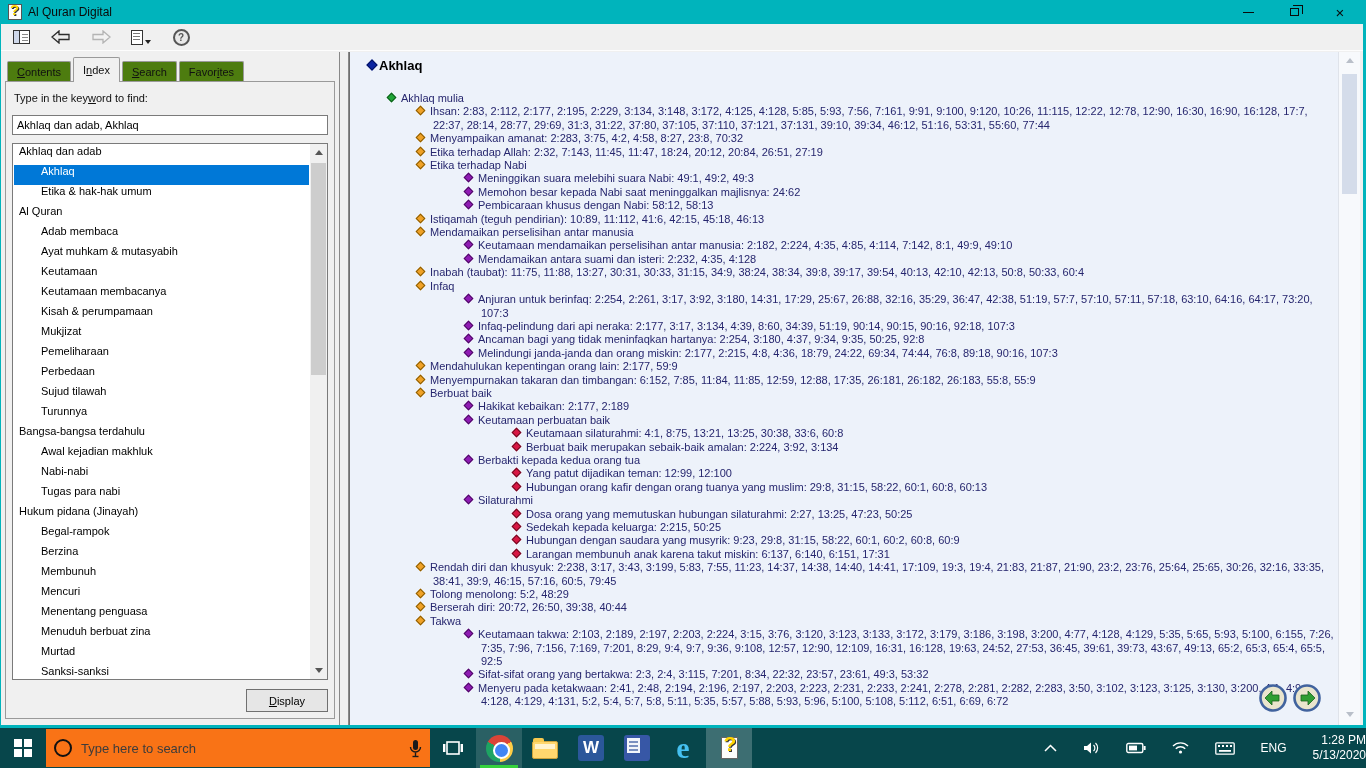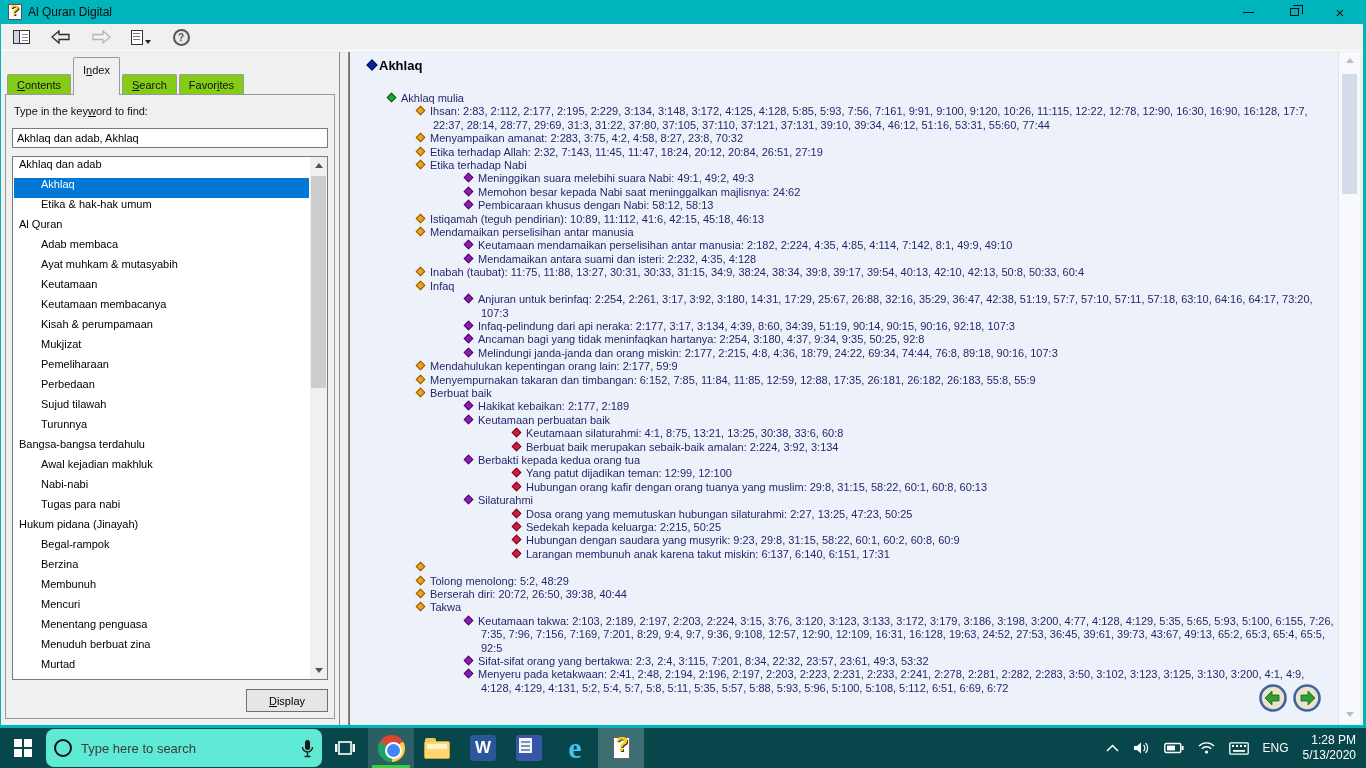--- a/index.html
+++ b/index.html
@@ -29,21 +29,21 @@
   .hide-ico:after { content:""; position:absolute; left:8px; top:3px; width:6px; height:1px; background:#888; box-shadow:0 3px 0 #888, 0 6px 0 #888; }
   .page-ico { position:relative; width:12px; height:15px; border:1px solid #333; background:#fff; }
   .page-ico:before { content:""; position:absolute; left:1px; top:2px; width:7px; height:1px; background:#777; box-shadow:0 3px 0 #777, 0 6px 0 #777; }
   .caret-dn { width:0; height:0; border-left:3px solid transparent; border-right:3px solid transparent; border-top:4px solid #222; margin-left:2px; margin-top:9px; }
   .about-ico { width:17px; height:17px; border-radius:50%; border:2px solid #555; color:#555; font-size:10px; font-weight:bold; display:flex; align-items:center; justify-content:center; background:#e8e8e8; }
 
   
   .main { position:absolute; top:52px; bottom:0; left:0; right:3px; display:flex; }
   .left-panel { width:338px; background:#f0f0f0; display:flex; flex-direction:column; padding:4px 4px 6px 4px; }
   .tabs { display:flex; padding-left:2px; position:relative; z-index:2; }
-  .tab { font-size:11px; color:#111; padding:4px 9px 3px 9px; border:1px solid #9a9a9a; border-bottom:none; background:#84cc16; margin-right:2px; margin-top:18px; border-radius:2px 2px 0 0; }
+  .tab { font-size:11px; color:#111; padding:4px 9px 3px 9px; border:1px solid #9a9a9a; border-bottom:none; background:#4d7c0f; margin-right:2px; margin-top:5px; border-radius:2px 2px 0 0; }
   .tab.active { background:#f0f0f0; margin-top:0; padding-top:6px; position:relative; top:1px; }
   .tab-page { flex:1; border:1px solid #9a9a9a; margin-top:0; padding:8px 6px 6px 6px; display:flex; flex-direction:column; background:#f0f0f0; position:relative; z-index:1; }
   .kw-label { font-size:11px; color:#111; margin:2px 0 11px 2px; }
   .kw-input { width:100%; height:20px; border:1px solid #7a7a7a; font-size:11px; padding:1px 4px; font-family:"Liberation Sans",sans-serif; background:#fff; color:#000; }
   .listbox { position:relative; flex:1; margin-top:8px; border:1px solid #7a7a7a; background:#fff; overflow:hidden; }
   .list-items { position:absolute; left:1px; top:1px; right:18px; bottom:1px; overflow:hidden; }
   .list-item { font-size:11px; line-height:13.3px; height:20px; white-space:nowrap; color:#000; padding-left:5px; }
   .list-item.lv1 { padding-left:27px; }
   .list-item.selected { background:var(--sel); color:#fff; }
   .vscroll { position:absolute; right:0; top:0; bottom:0; width:17px; background:#f0f0f0; }
@@ -81,40 +81,40 @@
   .cs-arrow .tri-up { border-bottom-color:#b9bfc9; } .cs-arrow .tri-dn { border-top-color:#b9bfc9; }
 
   .nav-circles { position:absolute; right:38px; bottom:12px; display:flex; gap:4px; }
   .nav-circle { width:30px; height:30px; }
 
   
   .taskbar { position:absolute; left:0; bottom:0; width:1366px; height:40px; background:var(--taskbar); display:flex; align-items:stretch; color:#fff; }
   .start-btn { width:46px; display:flex; align-items:center; justify-content:center; }
   .win-logo { display:grid; grid-template-columns:8px 8px; grid-template-rows:8px 8px; gap:2px; }
   .win-logo i { background:#fff; }
-  .search-box { width:276px; background:#5eead4; margin:1px 0; display:flex; align-items:center; padding:0 8px; color:#444;border-radius:8px; }
+  .search-box { width:384px; background:#f97316; margin:1px 0; display:flex; align-items:center; padding:0 8px; color:#444; }
   .cortana-ring { width:18px; height:18px; border:2.5px solid #111; border-radius:50%; margin-right:9px; flex:0 0 auto; }
   .search-text { font-size:13px; color:#3c3c3c; flex:1; }
   .task-tile { width:46px; display:flex; align-items:center; justify-content:center; position:relative; }
   .task-tile.hl { background:rgba(255,255,255,.14); }
   .task-tile.active { background:rgba(255,255,255,.22); }
   .underline-green { position:absolute; bottom:0; left:4px; right:4px; height:3px; background:#35d13d; }
   .chrome-ico { position:relative; width:27px; height:27px; border-radius:50%; background:conic-gradient(from -60deg,#db4437 0 120deg,#ffcd46 0 240deg,#1da462 0 360deg); }
   .chrome-ico:after { content:""; position:absolute; left:7px; top:7px; width:13px; height:13px; border-radius:50%; background:#4285f4; border:2.5px solid #fff; }
   .folder-ico { position:relative; width:26px; height:18px; background:#ffd76e; border-radius:2px; border:1px solid #caa23c; margin-top:4px; }
   .folder-ico:before { content:""; position:absolute; left:0; top:-4px; width:11px; height:4px; background:#f7c94f; border-radius:2px 2px 0 0; }
   .folder-ico:after { content:""; position:absolute; left:2px; top:2px; right:2px; height:5px; background:#fff3cf; }
   .word-ico { width:26px; height:26px; background:#2b579a; color:#fff; font-weight:bold; font-size:17px; display:flex; align-items:center; justify-content:center; border-radius:3px; }
   .office-ico { position:relative; width:26px; height:26px; background:#3757a6; border-radius:3px; }
   .office-ico:before { content:""; position:absolute; left:3px; top:3px; width:13px; height:15px; background:#f2f5fa; }
   .office-ico:after { content:""; position:absolute; left:5px; top:6px; width:9px; height:2px; background:#7a90c0; box-shadow:0 4px 0 #7a90c0, 0 8px 0 #7a90c0; }
   .edge-ico { font-size:30px; font-weight:bold; color:#45c0f0; line-height:26px; font-family:"Liberation Serif",serif; }
   .help-ico { position:relative; width:17px; height:22px; background:#fdfdfd; border:1px solid #666; }
   .help-ico .q { position:absolute; left:2px; top:-6px; font-size:21px; font-weight:bold; color:#ffd400; text-shadow:1px 1px 0 #333; }
-  .tray { margin-left:auto; display:flex; align-items:center; gap:14px; padding-right:10px; }
+  .tray { margin-left:auto; display:flex; align-items:center; gap:26px; }
   .tray svg { display:block; }
   .lang { font-size:12px; }
   .clock { text-align:right; font-size:12px; line-height:15px; }
 </style>
 </head>
 <body>
 
 <div class="screen">
 
   <div class="app-window">
@@ -261,21 +261,21 @@
               <div class="c-item lv4"><span class="dm"></span><span>Keutamaan silaturahmi: 4:1, 8:75, 13:21, 13:25, 30:38, 33:6, 60:8</span></div>
               <div class="c-item lv4"><span class="dm"></span><span>Berbuat baik merupakan sebaik-baik amalan: 2:224, 3:92, 3:134</span></div>
               <div class="c-item lv3"><span class="dm"></span><span>Berbakti kepada kedua orang tua</span></div>
               <div class="c-item lv4"><span class="dm"></span><span>Yang patut dijadikan teman: 12:99, 12:100</span></div>
               <div class="c-item lv4"><span class="dm"></span><span>Hubungan orang kafir dengan orang tuanya yang muslim: 29:8, 31:15, 58:22, 60:1, 60:8, 60:13</span></div>
               <div class="c-item lv3"><span class="dm"></span><span>Silaturahmi</span></div>
               <div class="c-item lv4"><span class="dm"></span><span>Dosa orang yang memutuskan hubungan silaturahmi: 2:27, 13:25, 47:23, 50:25</span></div>
               <div class="c-item lv4"><span class="dm"></span><span>Sedekah kepada keluarga: 2:215, 50:25</span></div>
               <div class="c-item lv4"><span class="dm"></span><span>Hubungan dengan saudara yang musyrik: 9:23, 29:8, 31:15, 58:22, 60:1, 60:2, 60:8, 60:9</span></div>
               <div class="c-item lv4"><span class="dm"></span><span>Larangan membunuh anak karena takut miskin: 6:137, 6:140, 6:151, 17:31</span></div>
-              <div class="c-item lv2"><span class="dm"></span></div>
+              <div class="c-item lv2"><span class="dm"></span><span>Rendah diri dan khusyuk: 2:238, 3:17, 3:43, 3:199, 5:83, 7:55, 11:23, 14:37, 14:38, 14:40, 14:41, 17:109, 19:3, 19:4, 21:83, 21:87, 21:90, 23:2, 23:76, 25:64, 25:65, 30:26, 32:16, 33:35, 38:41, 39:9, 46:15, 57:16, 60:5, 79:45</span></div>
               <div class="c-item lv2"><span class="dm"></span><span>Tolong menolong: 5:2, 48:29</span></div>
               <div class="c-item lv2"><span class="dm"></span><span>Berserah diri: 20:72, 26:50, 39:38, 40:44</span></div>
               <div class="c-item lv2"><span class="dm"></span><span>Takwa</span></div>
               <div class="c-item lv3"><span class="dm"></span><span>Keutamaan takwa: 2:103, 2:189, 2:197, 2:203, 2:224, 3:15, 3:76, 3:120, 3:123, 3:133, 3:172, 3:179, 3:186, 3:198, 3:200, 4:77, 4:128, 4:129, 5:35, 5:65, 5:93, 5:100, 6:155, 7:26, 7:35, 7:96, 7:156, 7:169, 7:201, 8:29, 9:4, 9:7, 9:36, 9:108, 12:57, 12:90, 12:109, 16:31, 16:128, 19:63, 24:52, 27:53, 36:45, 39:61, 39:73, 43:67, 49:13, 65:2, 65:3, 65:4, 65:5, 92:5</span></div>
               <div class="c-item lv3"><span class="dm"></span><span>Sifat-sifat orang yang bertakwa: 2:3, 2:4, 3:115, 7:201, 8:34, 22:32, 23:57, 23:61, 49:3, 53:32</span></div>
               <div class="c-item lv3"><span class="dm"></span><span>Menyeru pada ketakwaan: 2:41, 2:48, 2:194, 2:196, 2:197, 2:203, 2:223, 2:231, 2:233, 2:241, 2:278, 2:281, 2:282, 2:283, 3:50, 3:102, 3:123, 3:125, 3:130, 3:200, 4:1, 4:9, 4:128, 4:129, 4:131, 5:2, 5:4, 5:7, 5:8, 5:11, 5:35, 5:57, 5:88, 5:93, 5:96, 5:100, 5:108, 5:112, 6:51, 6:69, 6:72</span></div>
             </div>
         </div>
         <div class="content-scrollbar">
           <div class="cs-arrow top">

